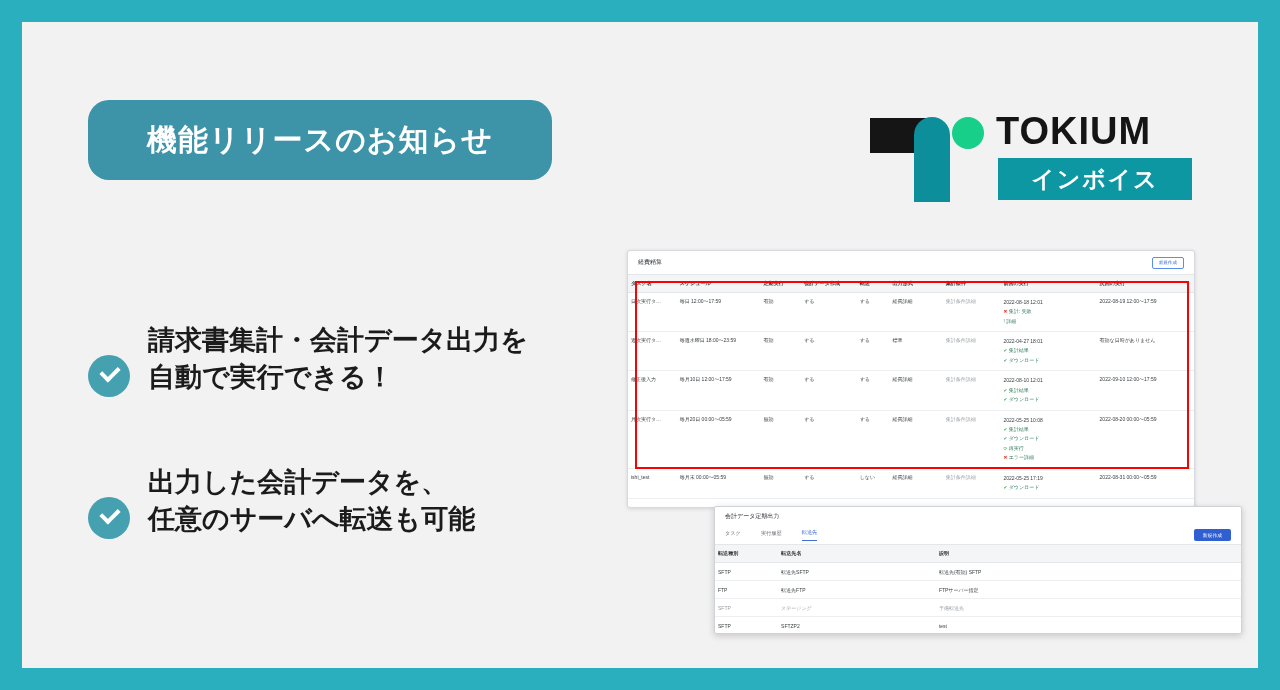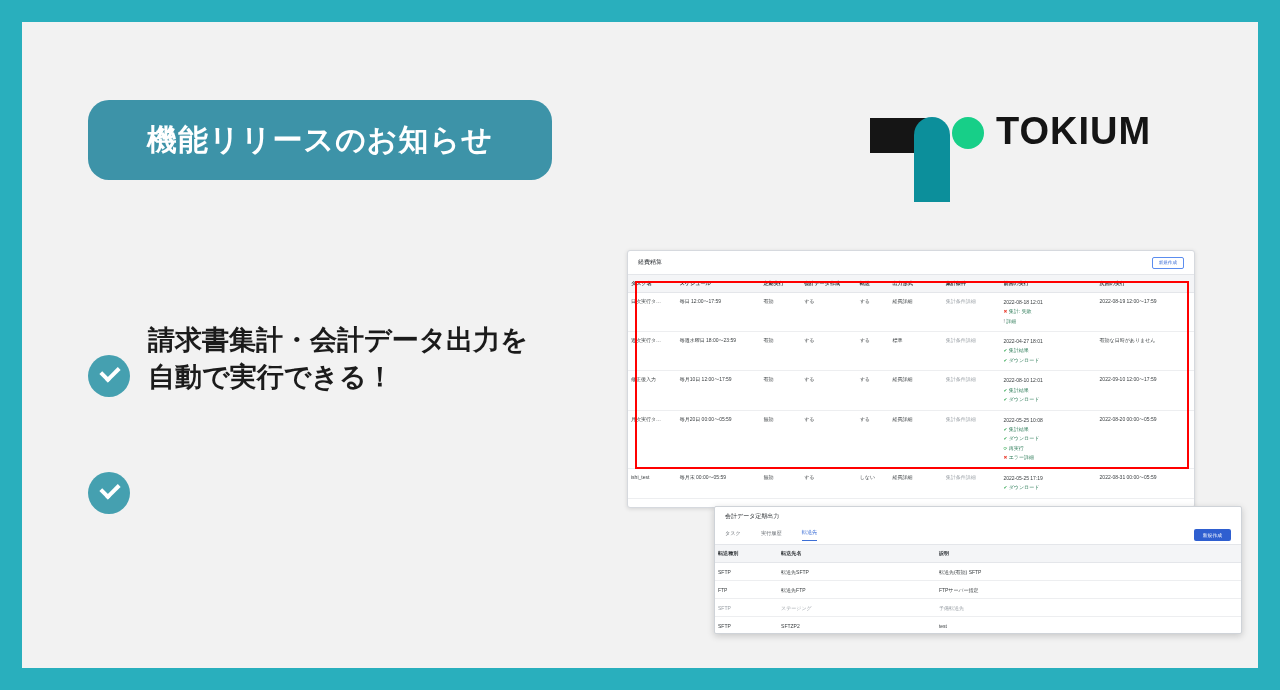--- a/index.html
+++ b/index.html
@@ -194,30 +194,35 @@
     <span class="title-text">機能リリースのお知らせ</span>
   </div>
 
   <div class="logo">
     <div class="logo-mark">
       <div class="mark-black"></div>
       <div class="mark-bar"></div>
       <div class="mark-dot"></div>
     </div>
     <div class="logo-word">TOKIUM</div>
+    <div class="logo-sub">
+      <span>インボイス</span>
+    </div>
   </div>
 
   <div class="bullet bullet-1">
     <div class="check-circle"></div>
     <div class="bullet-text">請求書集計・会計データ出力を
 自動で実行できる！</div>
   </div>
 
   <div class="bullet bullet-2">
     <div class="check-circle"></div>
+    <div class="bullet-text">出力した会計データを、
+任意のサーバへ転送も可能</div>
   </div>
 
   <div class="app-window">
     <div class="app-head">
       <span class="app-title">経費精算</span>
       <span class="btn-outline">新規作成</span>
     </div>
     <table class="sched">
       <colgroup>
         <col style="width:8.6%">

